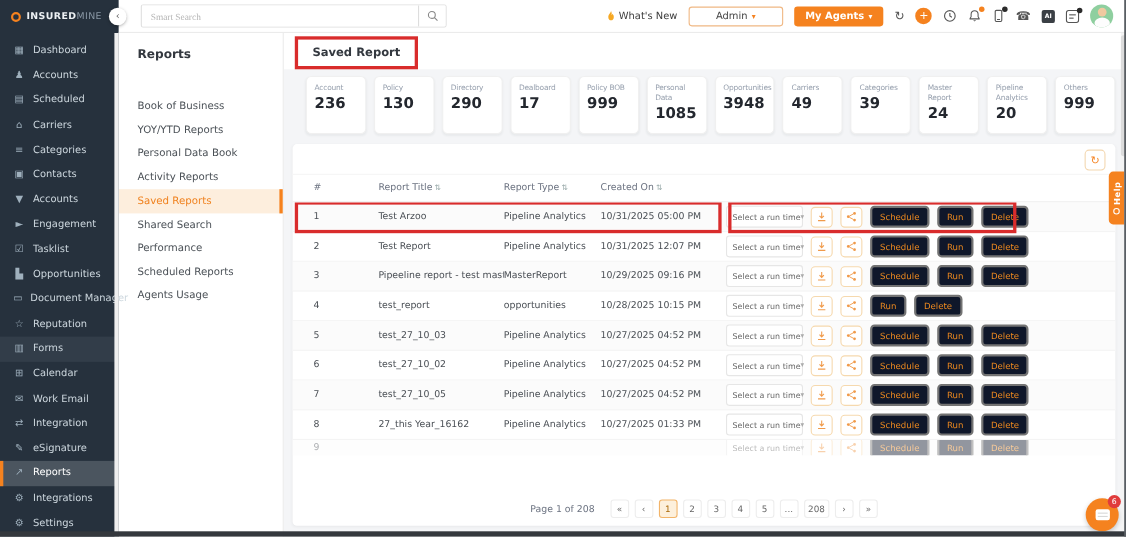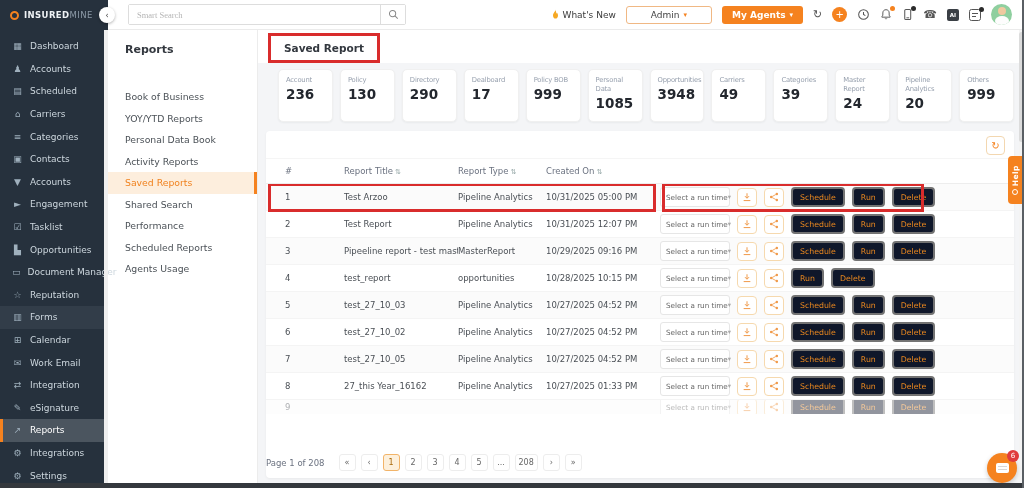--- a/index.html
+++ b/index.html
@@ -83,21 +83,21 @@
   .trow.partial { height:14px; overflow:hidden; opacity:.45; border-bottom:0; }
   .runtime-select { width:70px; height:20px; border:1px solid #e6e6e6; border-radius:3px; background:#fff; display:flex; align-items:center; justify-content:space-between; padding:0 5px; cursor:pointer; }
   .rt-label { font-size:7.2px; color:#666; white-space:nowrap; }
   .runtime-select .caret { font-size:6.5px; color:#aaa; }
   .icon-btn { width:20px; height:19px; border:1px solid #f6d9ae; border-radius:4px; background:#fff; display:flex; align-items:center; justify-content:center; cursor:pointer; }
   .pill-btn { height:20px; padding:0 7px; border:2px solid #737373; border-radius:4px; background:#0f172a; color:#ee8a1f; font-size:7.8px; font-weight:400; cursor:pointer; font-family:inherit; }
   .annot { position:absolute; top:-1px; height:29px; border:3px solid #d92c2c; z-index:6; pointer-events:none; }
   .annot-left { left:2px; width:388px; }
   .annot-right { left:396px; width:262px; }
 
-  .pagination { position:absolute; left:0; right:0; bottom:7px; display:flex; align-items:center; justify-content:flex-start; gap:5px; }
+  .pagination { position:absolute; left:0; right:0; bottom:7px; display:flex; align-items:center; justify-content:center; gap:5px; }
   .page-label { font-size:8.5px; color:#6b7280; margin-right:9px; }
   .page-btn { min-width:17px; height:17px; padding:0 3px; border:1px solid #ededed; border-radius:3px; background:#fff; color:#666; font-size:8px; display:flex; align-items:center; justify-content:center; cursor:pointer; font-family:inherit; }
   .page-btn.active { border-color:#f2b469; background:#fdf0dc; color:#a9690a; }
 
   .help-tab { position:absolute; right:2px; top:126px; width:14px; height:48px; background:#f5821f; border-radius:4px 0 0 4px; display:flex; flex-direction:column; align-items:center; justify-content:center; gap:3px; z-index:8; cursor:pointer; }
   .help-tab .vtext { writing-mode:vertical-rl; transform:rotate(180deg); font-size:7.5px; font-weight:bold; color:#fff; letter-spacing:.5px; }
   .help-circle { width:6px; height:6px; border:1px solid #fff; border-radius:50%; }
 
   .chat-fab { position:absolute; right:7px; bottom:5px; width:30px; height:30px; border-radius:50%; background:#f5821f; box-shadow:0 2px 5px rgba(0,0,0,.2); z-index:15; cursor:pointer; }
   .chat-fab .bubble { position:absolute; left:8.5px; top:10px; width:13px; height:10px; background:#fff; border-radius:2px; }

